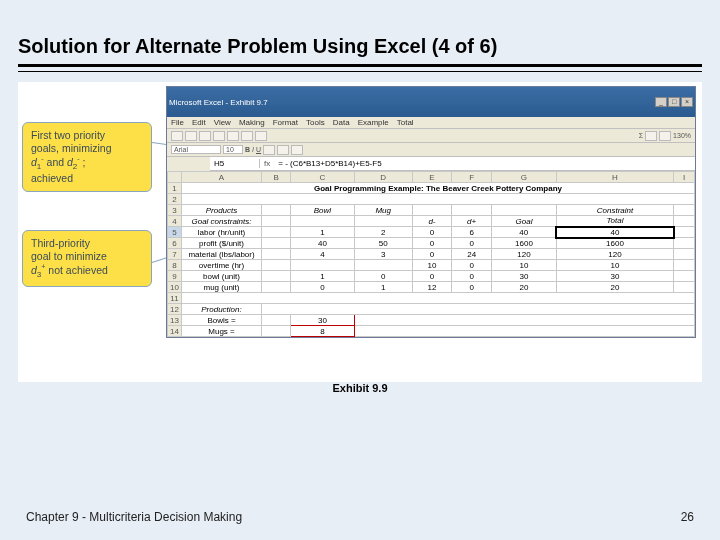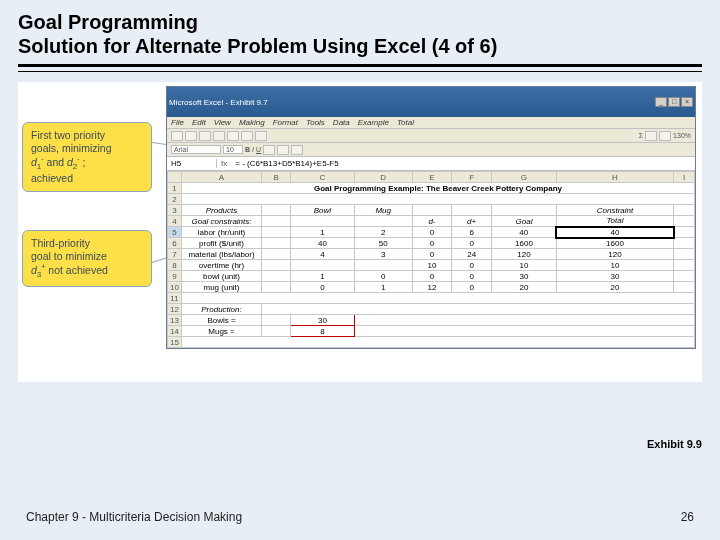--- a/index.html
+++ b/index.html
@@ -60,40 +60,41 @@
     color: #333;
   }
   .menubar {
     background: #ece9d8;
     color: #333;
     padding: 1px 4px;
     display: flex; gap: 8px;
     font-size: 8px;
     border-bottom: 1px solid #c0c0c0;
   }
-  .menubar span { text-decoration: underline; text-decoration-color: transparent; font-style: italic; }
+  .menubar span { text-decoration: underline; text-decoration-color: transparent; }
   .toolbar {
     background: #ece9d8;
     height: 14px;
     border-bottom: 1px solid #c0c0c0;
     display: flex; align-items: center; gap: 2px;
     padding: 0 4px;
     font-size: 7px; color: #555;
   }
   .tb-ic {
     width: 12px; height: 10px; background: #f4f2ea;
     border: 1px solid #bbb;
   }
   .formula-bar {
     display: flex;
     height: 14px;
     background: #fff;
     border-bottom: 1px solid #c0c0c0;
     font-size: 8px;
     align-items: center;
+    margin-left: 43px;
   }
   .namebox {
     width: 50px; padding: 0 4px;
     border-right: 1px solid #c0c0c0;
   }
   .fx { padding: 0 4px; color: #555; text-align: right; }
   .formula { flex: 1; padding: 0 4px; color: #000; }
 
   .grid {
     background: #fff;
@@ -136,42 +137,41 @@
   }
   .callout sub { font-size: 8px; }
   .callout sup { font-size: 7px; }
   .callout-line {
     position: absolute;
     background: #8aa6c1;
     height: 1px;
   }
 
   .exhibit {
-    text-align: right;
+    text-align: center;
     font-size: 11px;
     font-weight: bold;
-    margin-top: 56px;
     color: #000;
   }
 
   .footer {
     position: absolute;
     bottom: 16px; left: 0; right: 0;
     display: flex; justify-content: space-between;
     padding: 0 26px;
     font-size: 12px;
     color: #222;
   }
 </style>
 </head>
 <body>
 
 <div class="slide">
   <div class="title">
-    <span>Goal Programming</span><br>
+    <br>
     <span>Solution for Alternate Problem Using Excel (4 of 6)</span>
   </div>
   <hr class="hr">
   <hr class="hr2">
 
   <div class="content-area">
 
     <div class="callout" style="top:40px;left:4px;">
       <span>First two priority</span><br>
       <span>goals, minimizing</span><br>
@@ -371,24 +371,20 @@
               <td style="border:1.5px solid #b00">30</td>
               <td colspan="6"></td>
             </tr>
         <tr>
               <th class="rowhdr">14</th>
               <td class="leftn">Mugs =</td>
               <td></td>
               <td style="border:1.5px solid #b00">8</td>
               <td colspan="6"></td>
             </tr>
-        <tr>
-              <th class="rowhdr">15</th>
-              <td colspan="9"></td>
-            </tr>
       </tbody>
         </table>
     </div>
   </div>
 
   <div class="exhibit">Exhibit 9.9</div>
 </div>
 
 <div class="footer">
   <span>Chapter 9 - Multicriteria Decision Making</span>

